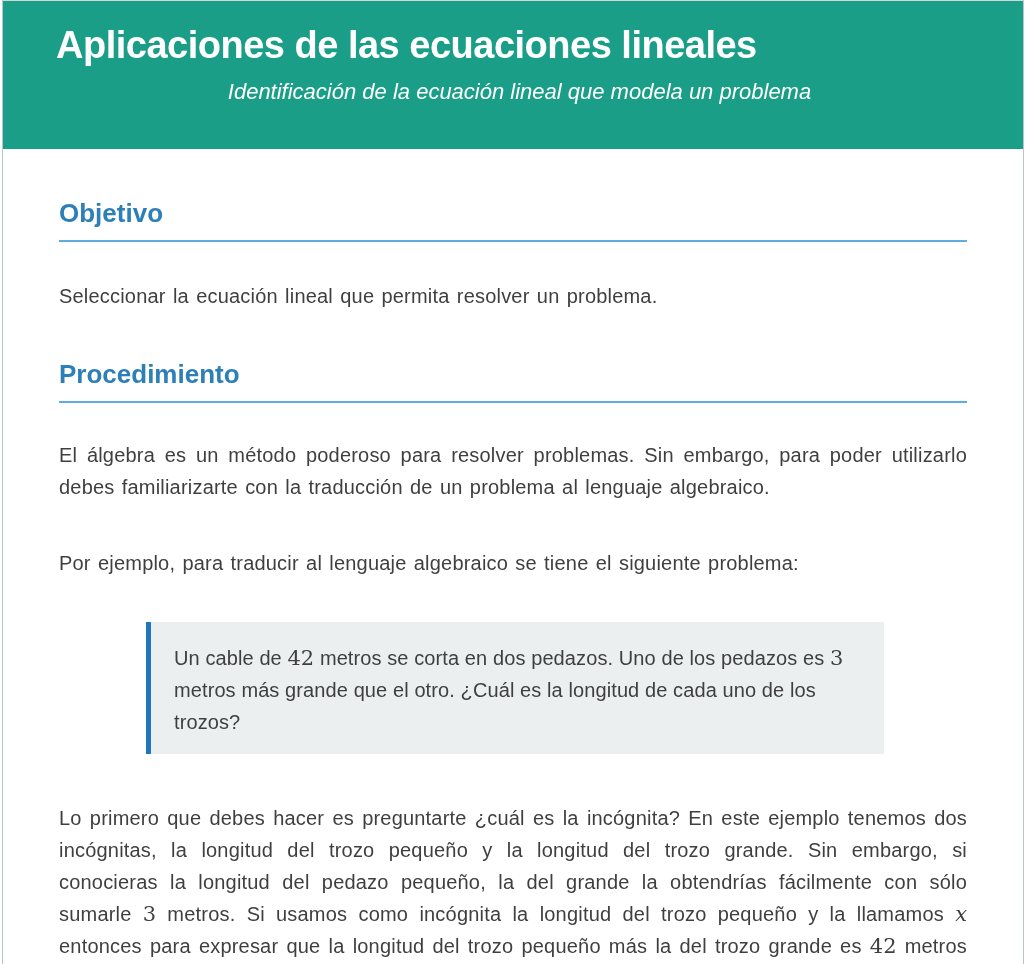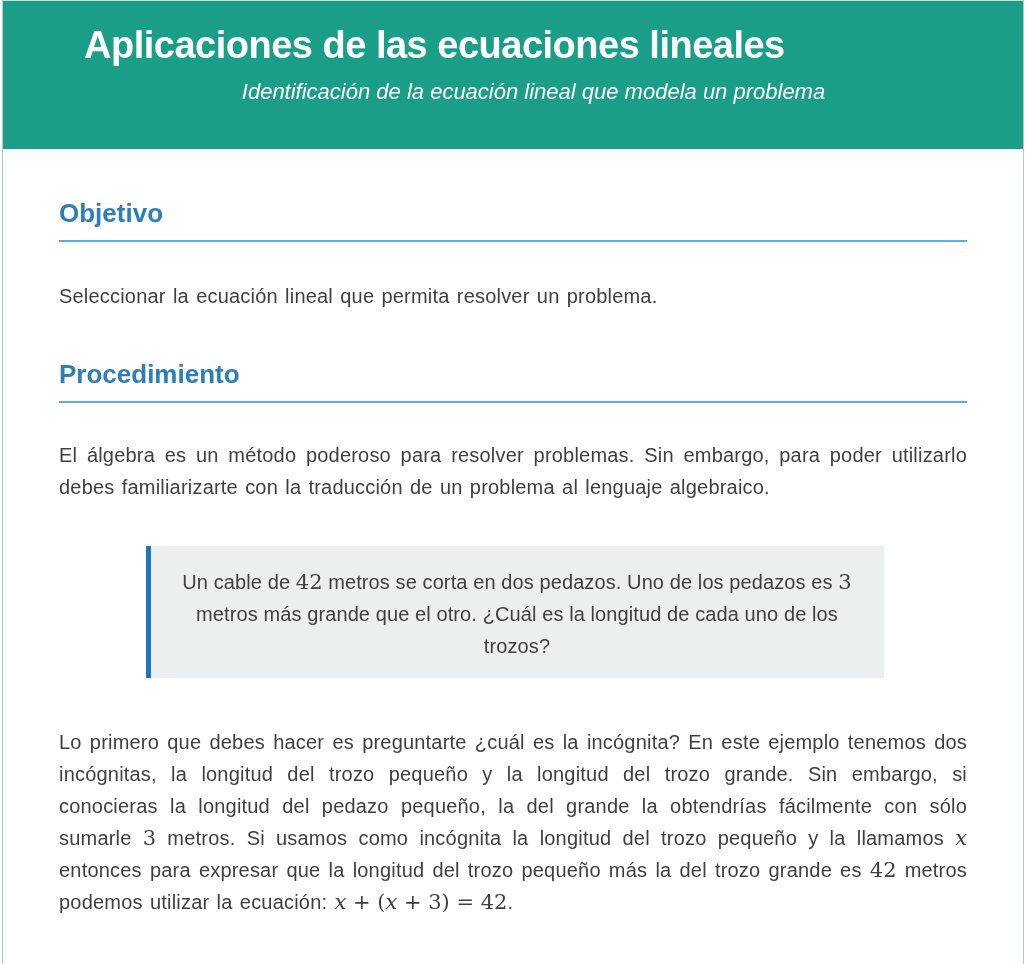--- a/index.html
+++ b/index.html
@@ -17,21 +17,21 @@
     border-left: 1px solid #b9c6ca;
     border-right: 1px solid #b9c6ca;
     border-top: 1px solid #cfd8db;
     min-height: 964px;
     background: #ffffff;
   }
   .lesson-header {
     box-sizing: border-box;
     height: 148px;
     background: #1a9e87;
-    padding: 22px 40px 0 81px;
+    padding: 22px 40px 0 53px;
   }
   .lesson-title {
     margin: 0;
     color: #ffffff;
     font-size: 38px;
     line-height: 44px;
     font-weight: 700;
     letter-spacing: -0.5px;
   }
   .lesson-subtitle {
@@ -73,21 +73,20 @@
   .problem-quote {
     box-sizing: border-box;
     margin: 43px 0 0 87px;
     width: 738px;
     background: #eceff0;
     border-left: 5px solid #2176bb;
     padding: 20px 24px 16px 23px;
     font-size: 20px;
     line-height: 32px;
     letter-spacing: 0.1px;
-    text-align: center;
   }
   .math {
     font-family: "DejaVu Serif", serif;
     font-size: 21px;
     letter-spacing: 0;
     word-spacing: 0;
   }
   .math-var {
     font-family: "DejaVu Serif", serif;
     font-style: italic;
@@ -109,19 +108,20 @@
   <main class="lesson-body">
 
     <h2 class="section-heading first">Objetivo</h2>
 
     <p class="para mt-objetivo">Seleccionar la ecuación lineal que permita resolver un problema.</p>
 
     <h2 class="section-heading second">Procedimiento</h2>
 
     <p class="para mt-p1">El álgebra es un método poderoso para resolver problemas. Sin embargo, para poder utilizarlo debes familiarizarte con la traducción de un problema al lenguaje algebraico.</p>
 
+    <p class="para mt-p2">Por ejemplo, para traducir al lenguaje algebraico se tiene el siguiente problema:</p>
 
     <blockquote class="problem-quote"><span>Un cable de </span><span class="math">42</span><span> metros se corta en dos pedazos. Uno de los pedazos es </span><span class="math">3</span><span> metros más grande que el otro. ¿Cuál es la longitud de cada uno de los trozos?</span></blockquote>
 
     <p class="para mt-p3"><span>Lo primero que debes hacer es preguntarte ¿cuál es la incógnita? En este ejemplo tenemos dos incógnitas, la longitud del trozo pequeño y la longitud del trozo grande. Sin embargo, si conocieras la longitud del pedazo pequeño, la del grande la obtendrías fácilmente con sólo sumarle </span><span class="math">3</span><span> metros. Si usamos como incógnita la longitud del trozo pequeño y la llamamos </span><span class="math-var">x</span><span> entonces para expresar que la longitud del trozo pequeño más la del trozo grande es </span><span class="math">42</span><span> metros podemos utilizar la ecuación: </span><span class="math-var">x</span><span class="math"> + (</span><span class="math-var">x</span><span class="math"> + 3) = 42</span><span>.</span></p>
 
   </main>
 </div>
 
 </body></html>

